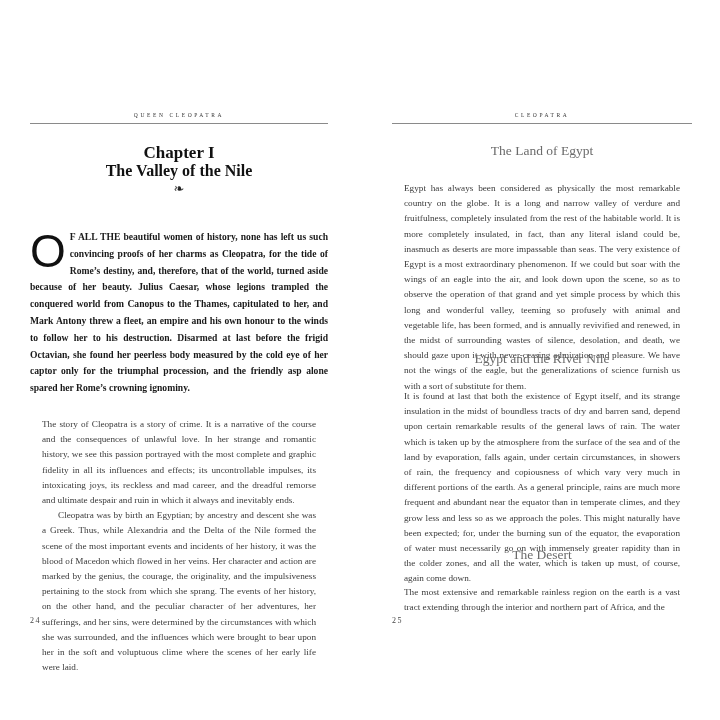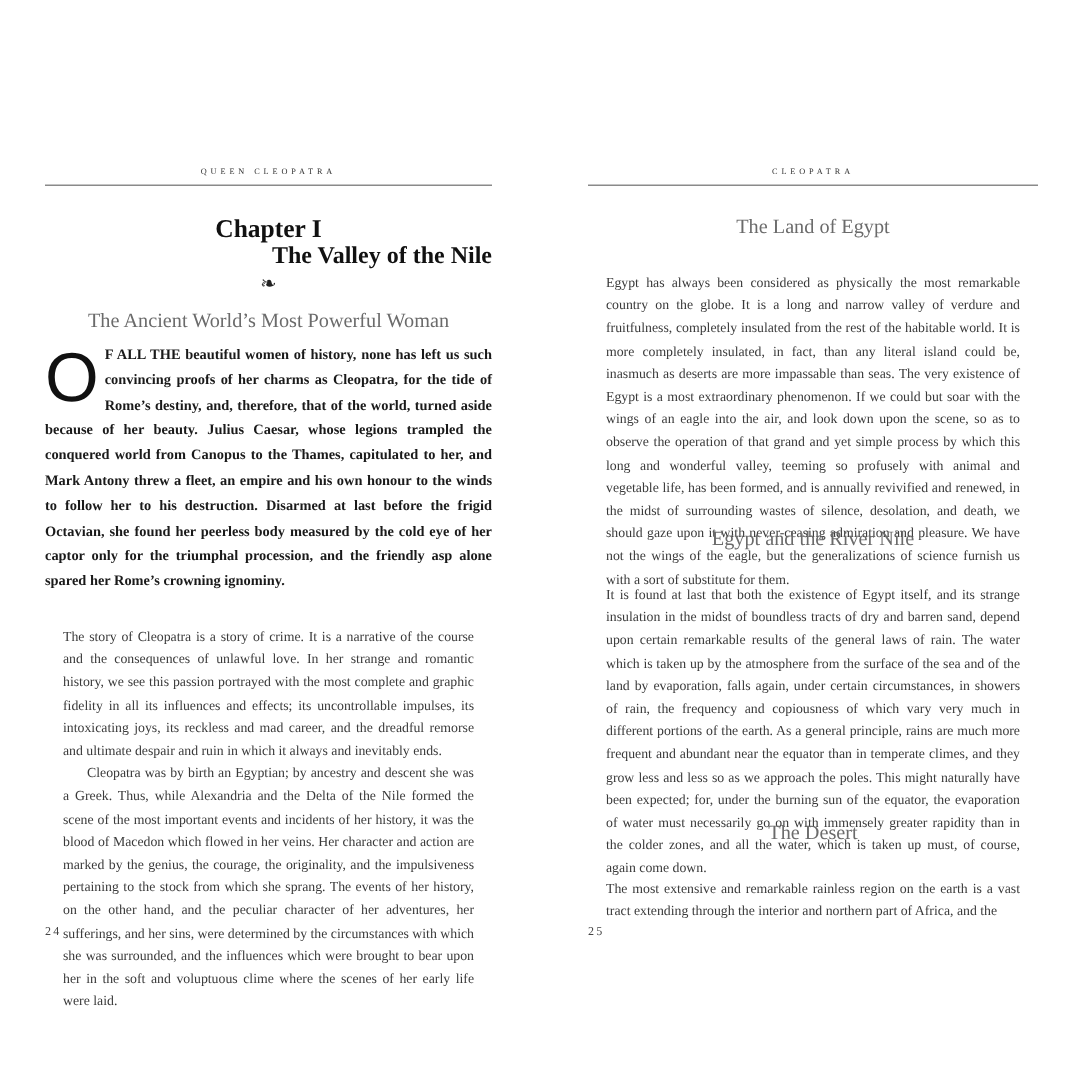--- a/index.html
+++ b/index.html
@@ -7,21 +7,21 @@
          font-family:"Liberation Serif","DejaVu Serif",serif; color:#222; }
   .page { position:absolute; top:12px; height:720px;text-decoration:underline; }
   #left-page { left:30px; width:298px; }
   #right-page { left:392px; width:300px; }
   .running-head { position:absolute; top:100px; left:0; right:0; text-align:center;
                   font-size:5.5px; letter-spacing:2.6px; color:#333; }
   .head-rule { position:absolute; top:111px; left:0; right:0; height:0;
                border-top:1px solid #8a8a8a; }
   .chapter-num { position:absolute; top:131px; left:0; right:0; text-align:center;
                  font-size:17px; font-weight:bold; color:#111; }
-  .chapter-title { position:absolute; top:150px; left:0; right:0; text-align:right;
+  .chapter-title { position:absolute; top:150px; left:0; right:0; text-align:center;
                    font-size:16px; font-weight:bold; color:#111; }
   .ornament { position:absolute; top:169px; left:0; right:0; text-align:center;
               font-size:13px; color:#222; line-height:16px; }
   .section-head { position:absolute; left:0; right:0; text-align:center;
                   font-size:13.5px; color:#6b6b6b; }
   .body-text { position:absolute; left:0; right:0; margin:12px; text-align:justify;
                font-size:9.2px; line-height:15.2px; color:#3a3a3a; }
   .body-text p { margin:0; }
   .body-text p.indent { text-indent:16px; }
   .intro { position:absolute; top:217px; left:0; right:0; margin:0;
@@ -35,21 +35,20 @@
 </style>
 </head>
 <body>
 
 <div class="page" id="left-page">
   <div class="running-head">QUEEN CLEOPATRA</div>
   <div class="head-rule"></div>
   <div class="chapter-num">Chapter I</div>
   <div class="chapter-title">The Valley of the Nile</div>
   <div class="ornament">❧</div>
-  <div class="section-head" style="top:194px;">The Ancient World’s Most Powerful Woman</div>
 
   <p class="intro"><span class="dropcap">O</span><span>F ALL THE beautiful women of history, none has left us such convincing proofs of her charms as Cleopatra, for the tide of Rome’s destiny, and, therefore, that of the world, turned aside because of her beauty. Julius Caesar, whose legions trampled the conquered world from Canopus to the Thames, capitulated to her, and Mark Antony threw a fleet, an empire and his own honour to the winds to follow her to his destruction. Disarmed at last before the frigid Octavian, she found her peerless body measured by the cold eye of her captor only for the triumphal procession, and the friendly asp alone spared her Rome’s crowning ignominy.</span></p>
 
 
   <div class="body-text" style="top:393px;">
     <p>The story of Cleopatra is a story of crime. It is a narrative of the course and the consequences of unlawful love. In her strange and romantic history, we see this passion portrayed with the most complete and graphic fidelity in all its influences and effects; its uncontrollable impulses, its intoxicating joys, its reckless and mad career, and the dreadful remorse and ultimate despair and ruin in which it always and inevitably ends.</p>
     <p class="indent">Cleopatra was by birth an Egyptian; by ancestry and descent she was a Greek. Thus, while Alexandria and the Delta of the Nile formed the scene of the most important events and incidents of her history, it was the blood of Macedon which flowed in her veins. Her character and action are marked by the genius, the courage, the originality, and the impulsiveness pertaining to the stock from which she sprang. The events of her history, on the other hand, and the peculiar character of her adventures, her sufferings, and her sins, were determined by the circumstances with which she was surrounded, and the influences which were brought to bear upon her in the soft and voluptuous clime where the scenes of her early life were laid.</p>
   </div>
 
   <div class="folio">24</div>

